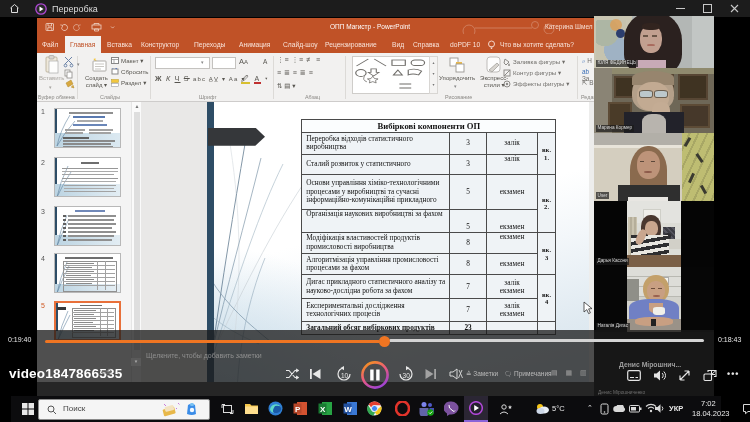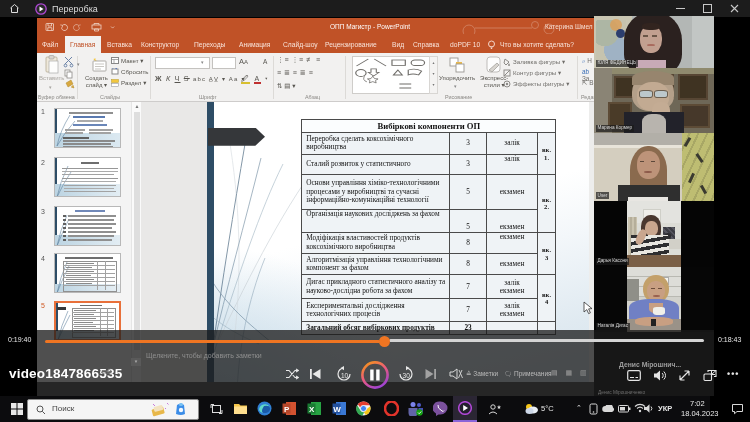--- a/index.html
+++ b/index.html
@@ -41,21 +41,21 @@
   .plabel{position:absolute;left:2px;background:rgba(25,25,25,.7);color:#d8d8d8;
           font-size:4.7px;line-height:6px;padding:0.5px 1.5px;white-space:nowrap;}
   
   #overlay{left:37px;top:330px;width:677px;height:66px;background:rgba(26,26,26,.76);}
   #timeline-l{left:45px;top:339.5px;width:335px;height:3px;background:#ef7522;border-radius:2px;}
   #timeline-r{left:389px;top:339px;width:315px;height:2.5px;background:#d4d4d4;border-radius:2px;}
   #playhead{left:379px;top:335.5px;width:11px;height:11px;border-radius:50%;background:#ef7522;}
   .tlabel{position:absolute;top:336px;color:#e9e9e9;font-size:7px;}
   #filename{left:9px;top:366px;color:#fff;font-size:13.5px;font-weight:bold;letter-spacing:0.2px;}
   
-  #taskbar{left:0;top:396px;width:710px;height:26px;background:#0c0c0e;}
+  #taskbar{left:11px;top:396px;width:710px;height:26px;background:#0c0c0e;}
   #searchbox{position:absolute;left:27px;top:3px;width:170px;height:19px;background:#f5f5f5;border:1px solid #8a8a8a;
              border-radius:2px;}
   .tbt{position:absolute;color:#e8e8e8;font-size:7.5px;}
 </style>
 </head>
 <body>
 
 <div class="abs" id="titlebar">
   <svg class="abs" style="left:9px;top:3px" width="11" height="11" viewBox="0 0 11 11">
     <path d="M1.5 5 L5.5 1.5 L9.5 5 M2.5 4.5 V9.5 H8.5 V4.5" fill="none" stroke="#ddd" stroke-width="1"></path>
@@ -377,49 +377,49 @@
         <col style="width:147.5px">
         <col style="width:37.5px">
         <col style="width:50.5px">
         <col style="width:18.5px">
       </colgroup>
     <tbody>
         <tr>
           <td colspan="4" class="c" style="font-weight:bold;font-size:8.6px;height:12px;background:#fbfdfe">Вибіркові компоненти ОП</td>
         </tr>
     <tr>
-          <td style="height:20.4px">Переробка сделать коксохімічного виробництва</td>
+          <td style="height:20.4px">Переробка відходів статистичного виробництва</td>
           <td class="c">3</td>
           <td class="c">залік</td>
           <td class="c v" rowspan="2">вк.<br>1.</td>
         </tr>
     <tr>
           <td style="height:19.3px">Сталий розвиток у статистичного</td>
           <td class="c">3</td>
           <td class="c" style="vertical-align:top">залік</td>
         </tr>
     <tr>
-          <td style="height:33.8px">Основи управління хіміко-технологічними процесами у виробництві та сучасні інформаційно-комунікаційні технології</td>
+          <td style="height:33.8px">Основи управління хіміко-технологічними процесами у виробництві та сучасні інформаційно-комунікаційні прикладного</td>
           <td class="c">5</td>
           <td class="c">екзамен</td>
           <td class="c v" rowspan="2">вк.<br>2.</td>
         </tr>
     <tr>
-          <td style="height:22px;vertical-align:top">Організація наукових досліджень за фахом</td>
+          <td style="height:22px;vertical-align:top">Організація наукових виробництві за фахом</td>
           <td class="c" style="vertical-align:bottom">5</td>
           <td class="c" style="vertical-align:bottom">екзамен</td>
         </tr>
     <tr>
-          <td style="height:20.4px">Модіфікація властивостей продуктів коксохімічного виробництва</td>
+          <td style="height:20.4px">Модіфікація властивостей продуктів промисловості виробництва</td>
           <td class="c">8</td>
           <td class="c" style="vertical-align:top">екзамен</td>
           <td class="c v" rowspan="2">вк.<br>3</td>
         </tr>
     <tr>
-          <td style="height:20.4px">Алгоритмізація управління технологічними компонент за фахом</td>
+          <td style="height:20.4px">Алгоритмізація управління промисловості процесами за фахом</td>
           <td class="c">8</td>
           <td class="c">екзамен</td>
         </tr>
     <tr>
           <td style="height:22.5px">Дигас прикладного статистичного аналізу та науково-дослідна робота за фахом</td>
           <td class="c">7</td>
           <td class="c" style="line-height:7.6px">залік<br>екзамен</td>
           <td class="c v" rowspan="2">вк.<br>4</td>
         </tr>
     <tr>

